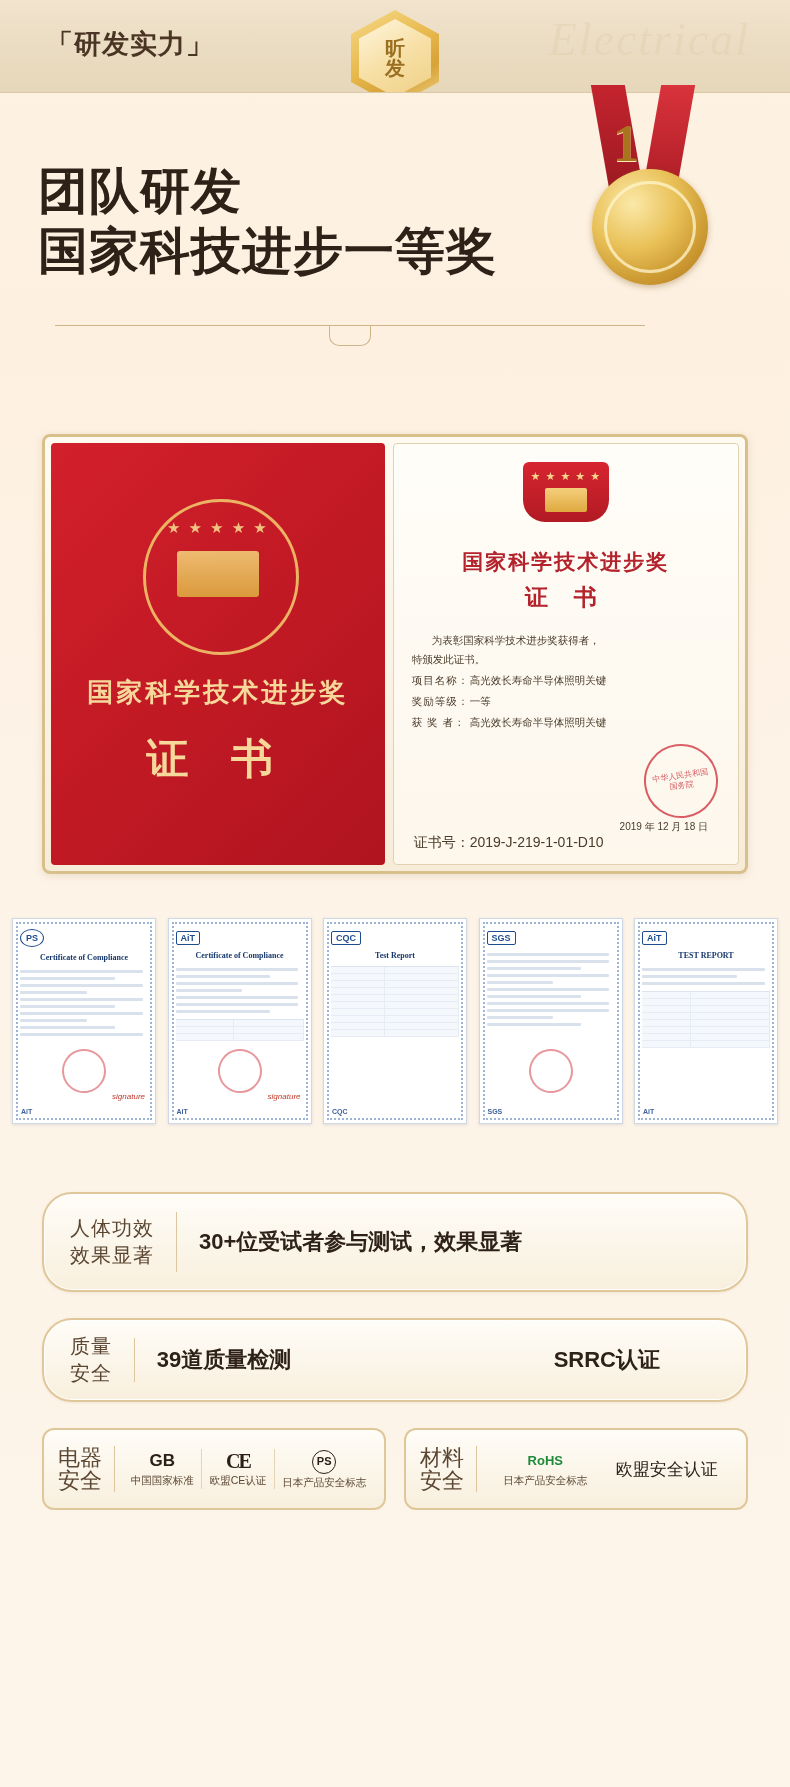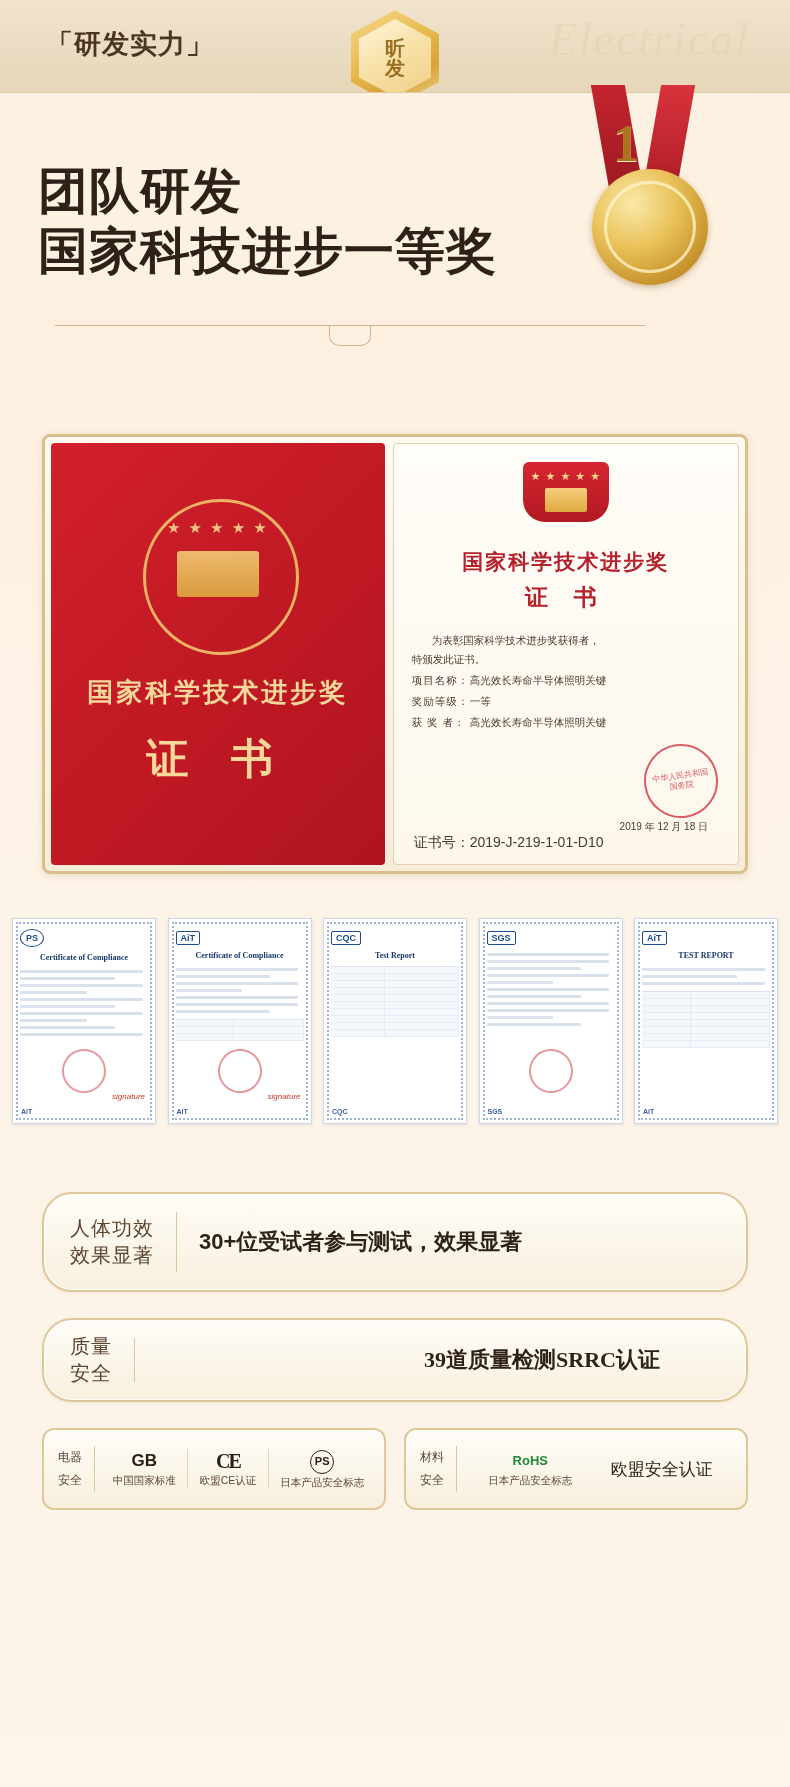--- a/index.html
+++ b/index.html
@@ -213,31 +213,31 @@
   }
   .pill-1{left:42px;top:1192px;width:706px;height:100px;padding:0 26px;}
   .pill-2{left:42px;top:1318px;width:706px;height:84px;padding:0 26px;}
   .pill-tag{
     font-size:20px;color:#5b4632;line-height:27px;letter-spacing:1px;white-space:nowrap;
     text-align:center;
   }
   .pill-sep{width:1px;align-self:stretch;margin:18px 22px;background:#ddc69d;}
   .pill-main{font-size:22px;color:#2e2118;font-weight:bold;line-height:32px;}
   .pill-main .row2{font-weight:bold;}
-  .pill-2 .pill-main{display:flex;width:100%;justify-content:flex-end;padding-right:60px;box-sizing:border-box;font-family:Liberation Serif, serif;}
+  .pill-2 .pill-main{display:flex;width:100%;justify-content:space-between;padding-right:60px;box-sizing:border-box;}
 
   
   .bbox{
     position:absolute;top:1428px;height:82px;border:2px solid #e0c79a;border-radius:12px;
     background:linear-gradient(180deg,#fffdf8,#f8efdd);
     display:flex;align-items:center;box-sizing:border-box;padding:0 14px;
   }
   .bbox-left{left:42px;width:344px;}
   .bbox-right{left:404px;width:344px;}
-  .bb-tag{font-size:12px;color:#5b4632;line-height:23px;text-align:center;white-space:nowrap;}
+  .bb-tag{font-size:22px;color:#5b4632;line-height:23px;text-align:center;white-space:nowrap;}
   .bb-sep{width:1px;height:46px;background:#ddc69d;margin:0 12px;}
   .bb-items{display:flex;align-items:center;flex:1;justify-content:space-around;}
   .bb-item{text-align:center;}
   .bb-mark{font-size:17px;font-weight:bold;color:#2b2018;line-height:22px;}
   .bb-cap{font-size:10.5px;color:#5b4632;margin-top:2px;white-space:nowrap;}
   .bb-div{width:1px;height:40px;background:#e6d4b4;}
   .ps-circle{
     display:inline-block;width:22px;height:22px;border-radius:50%;border:1.6px solid #2b2018;
     font-size:11px;font-weight:bold;line-height:20px;text-align:center;
   }

